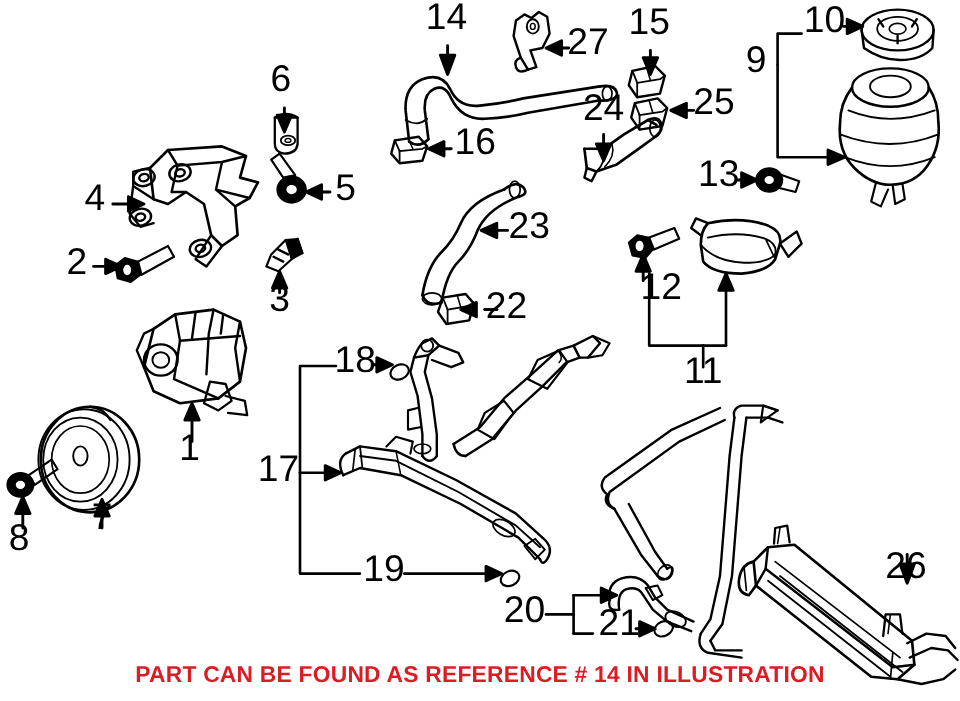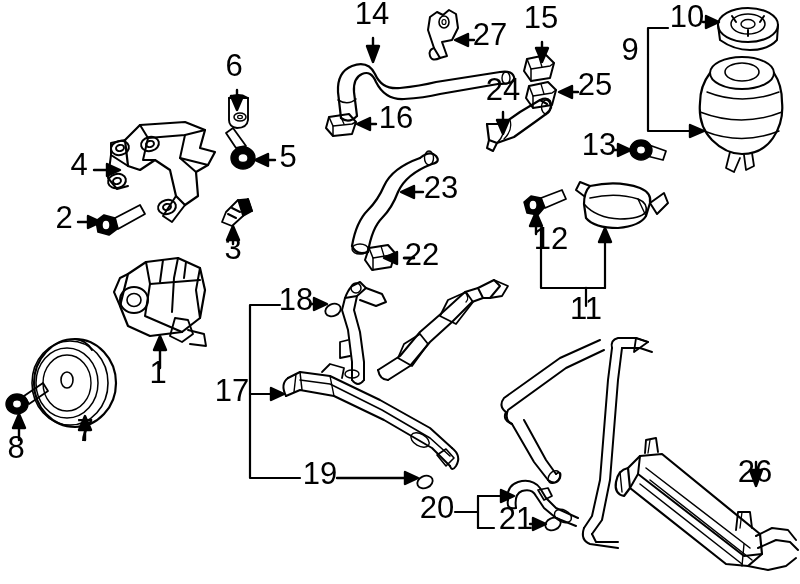--- a/index.html
+++ b/index.html
@@ -446,14 +446,15 @@
       <text class="lbl" x="516" y="529" text-anchor="middle">21</text>
       <text class="lbl" x="422" y="265" text-anchor="middle">22</text>
       <text class="lbl" x="441" y="198" text-anchor="middle">23</text>
       <text class="lbl" x="503" y="100" text-anchor="middle">24</text>
       <text class="lbl" x="595" y="95" text-anchor="middle">25</text>
       <text class="lbl" x="755" y="482" text-anchor="middle">26</text>
       <text class="lbl" x="490" y="45" text-anchor="middle">27</text>
     </g>
   </svg>
 
+  <div class="caption">PART CAN BE FOUND AS REFERENCE # 14 IN ILLUSTRATION</div>
 
 </div>
 
 </body></html>

